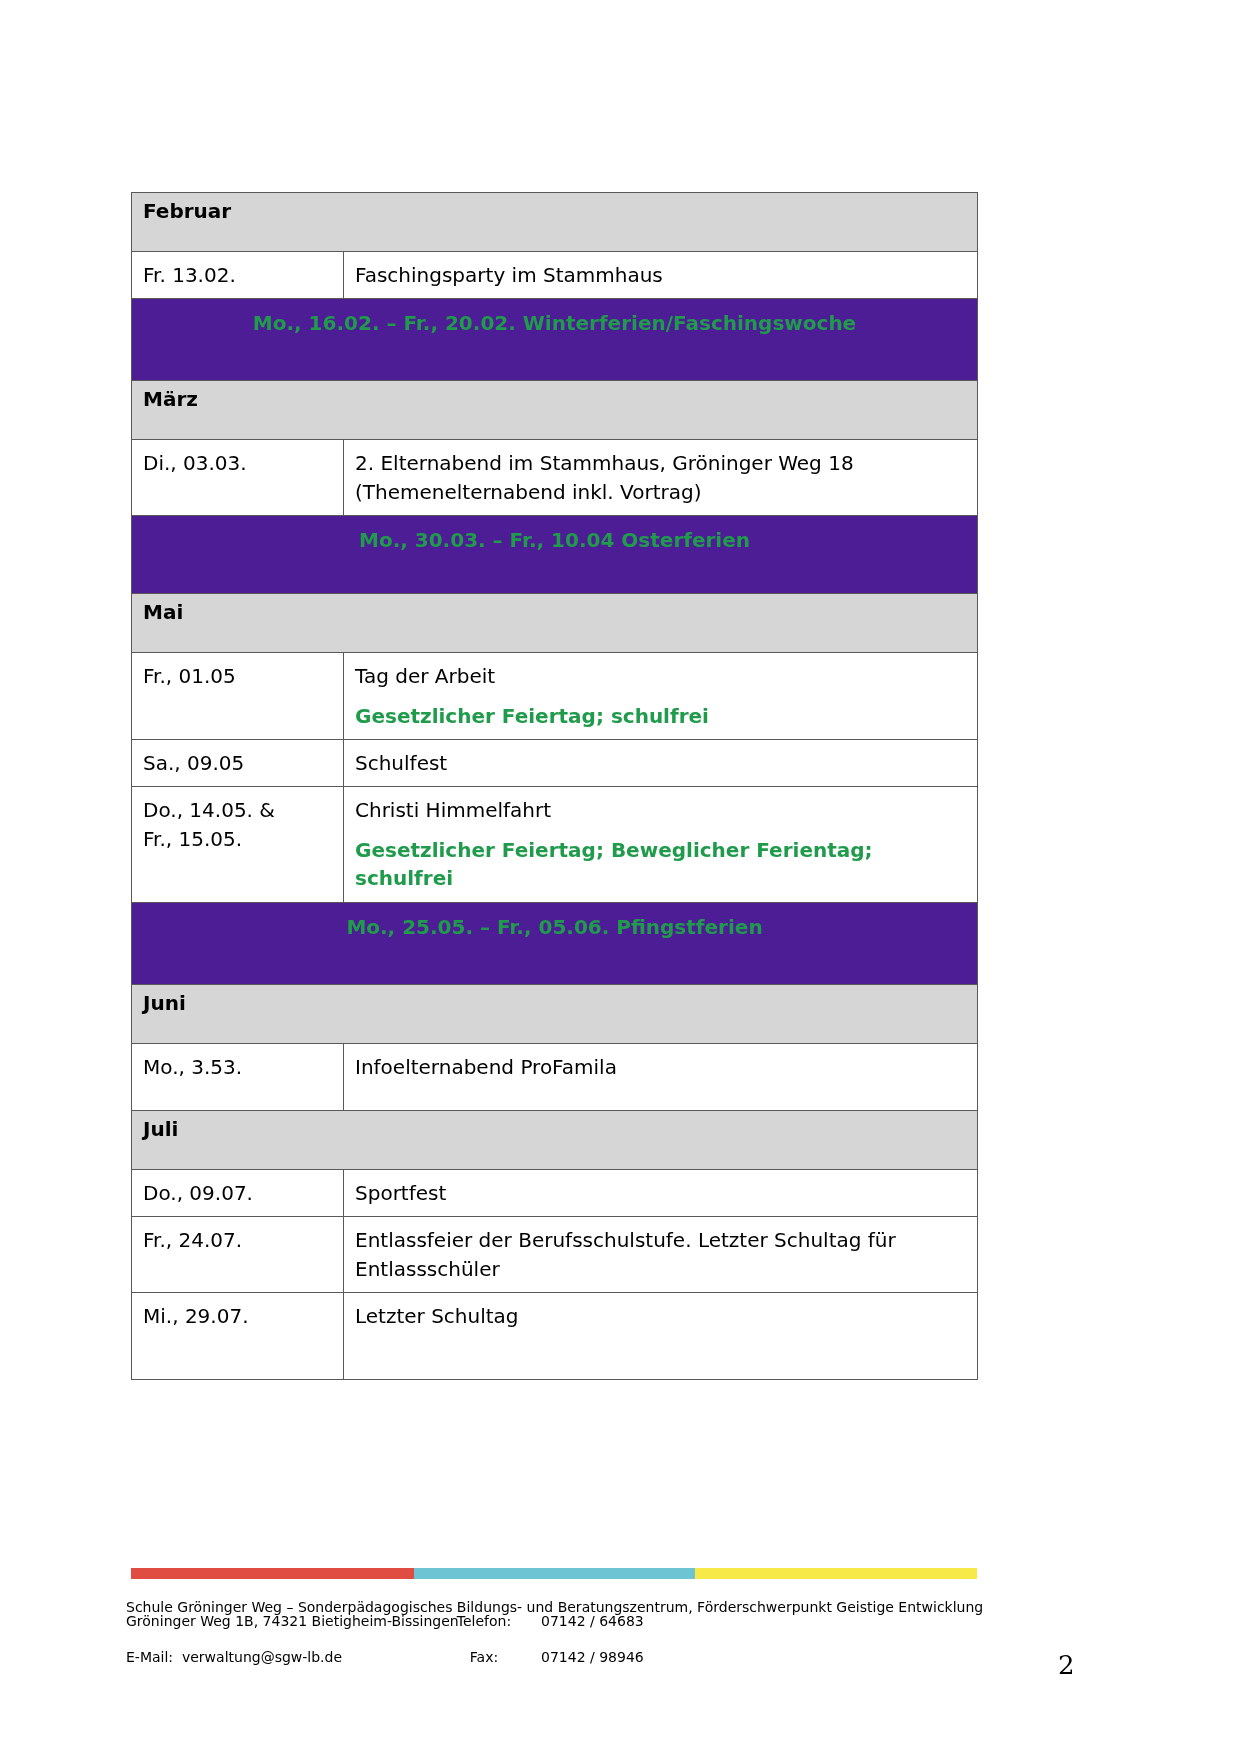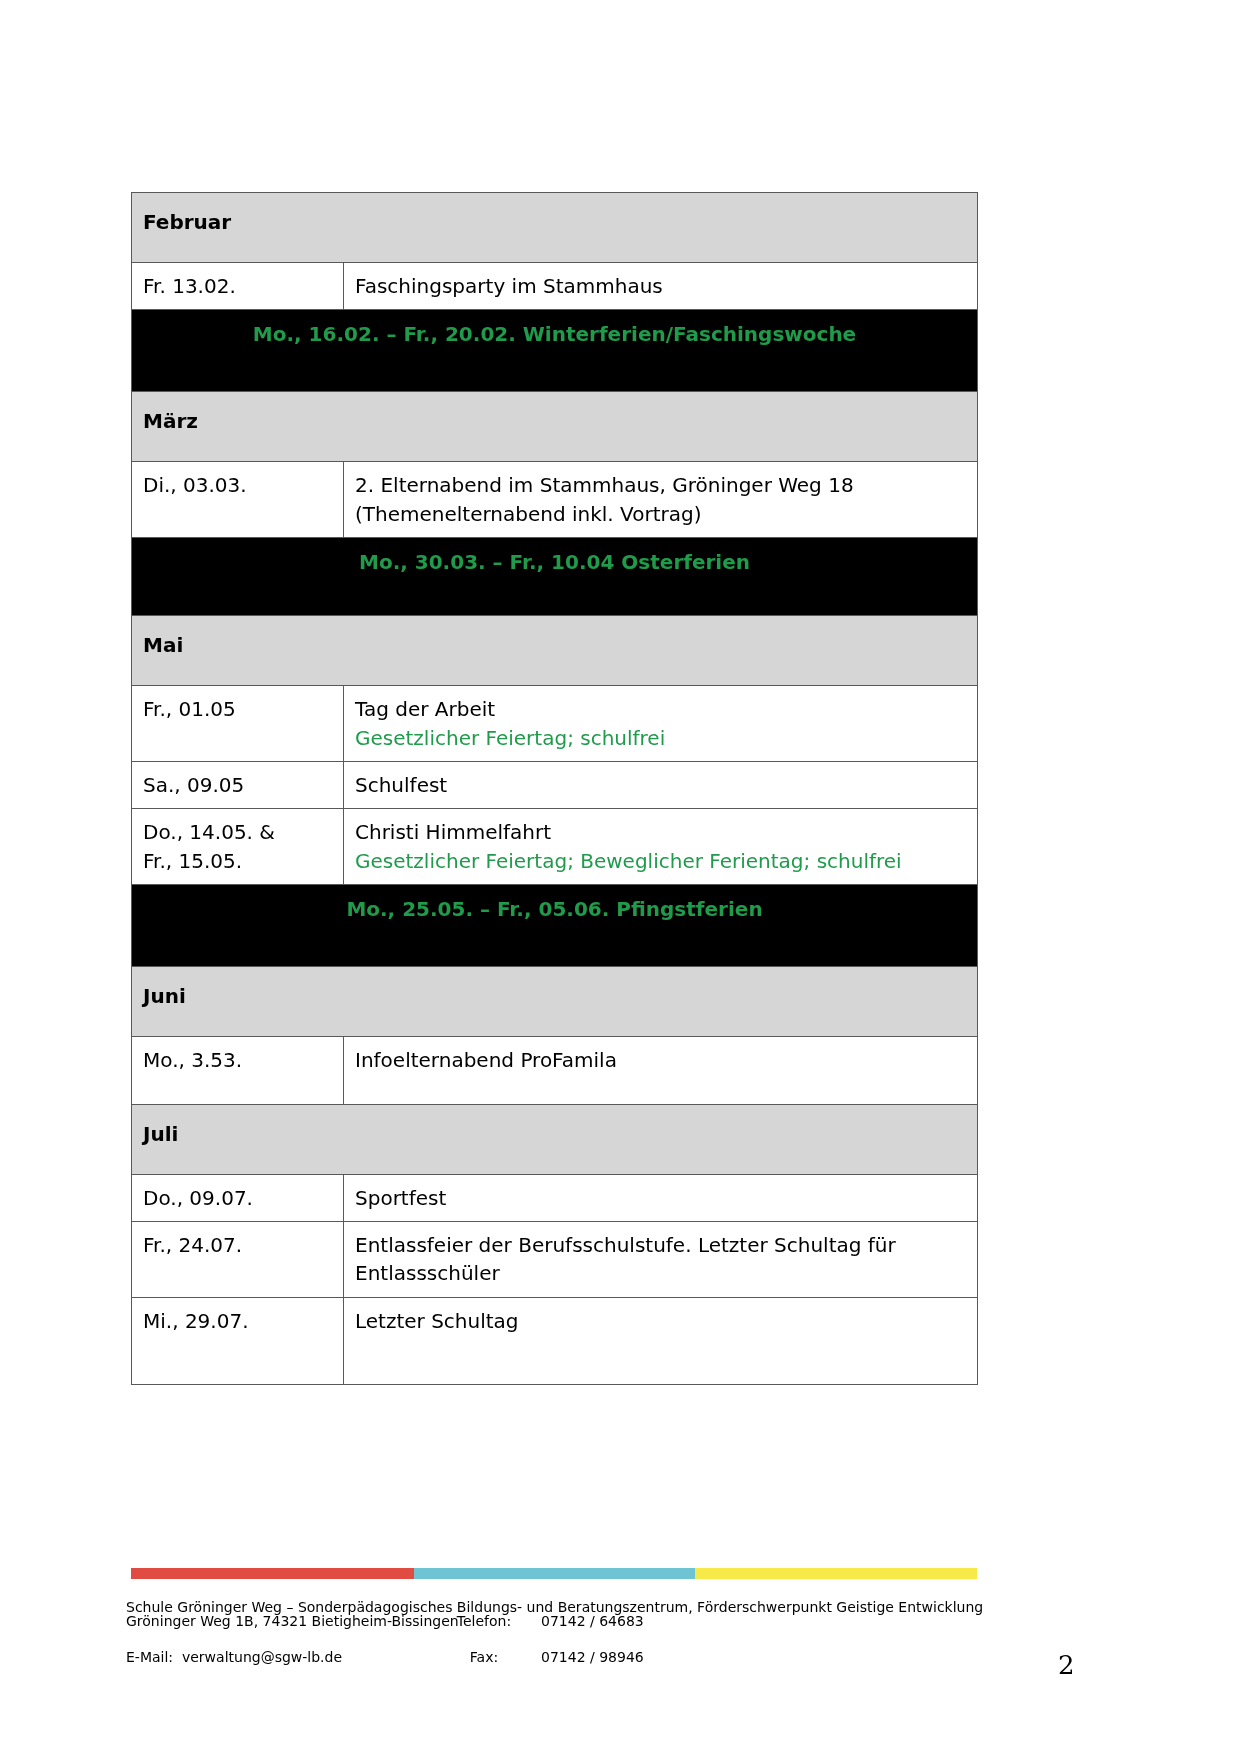--- a/index.html
+++ b/index.html
@@ -44,48 +44,49 @@
   }
   col.c-date { width: 212px; }
   col.c-desc { width: 634px; }
 
   
   tr.month-row td {
     background: #d6d6d6;
     font-weight: bold;
     font-size: 20px;
     height: 46px;
-    padding-top: 15px;
+    padding-top: 4px;
     padding-bottom: 8px;
   }
 
   
   tr.event-row td {
     background: #ffffff;
   }
 
   
   tr.holiday-row td {
-    background: #000000;
+    background: #4c1d95;
     text-align: center;
     color: #1f9b4b;
     font-weight: bold;
     font-size: 20px;
     padding-top: 10px;
   }
   tr.holiday-row td.tall { height: 62px; }
   tr.holiday-row td.tall2 { height: 58px; }
   tr.holiday-row td.tall3 { height: 62px; }
 
   .desc-line {
     display: block;
   }
   .desc-line.green {
     color: #1f9b4b;
-    font-weight: normal;
+    font-weight: bold;
+    margin-top: 11px;
   }
   .spacer-sm { display: block; height: 20px; }
   .spacer-md { display: block; height: 40px; }
 
   
   .footer {
     position: absolute;
     left: 0;
     top: 1560px;
     width: 1240px;

